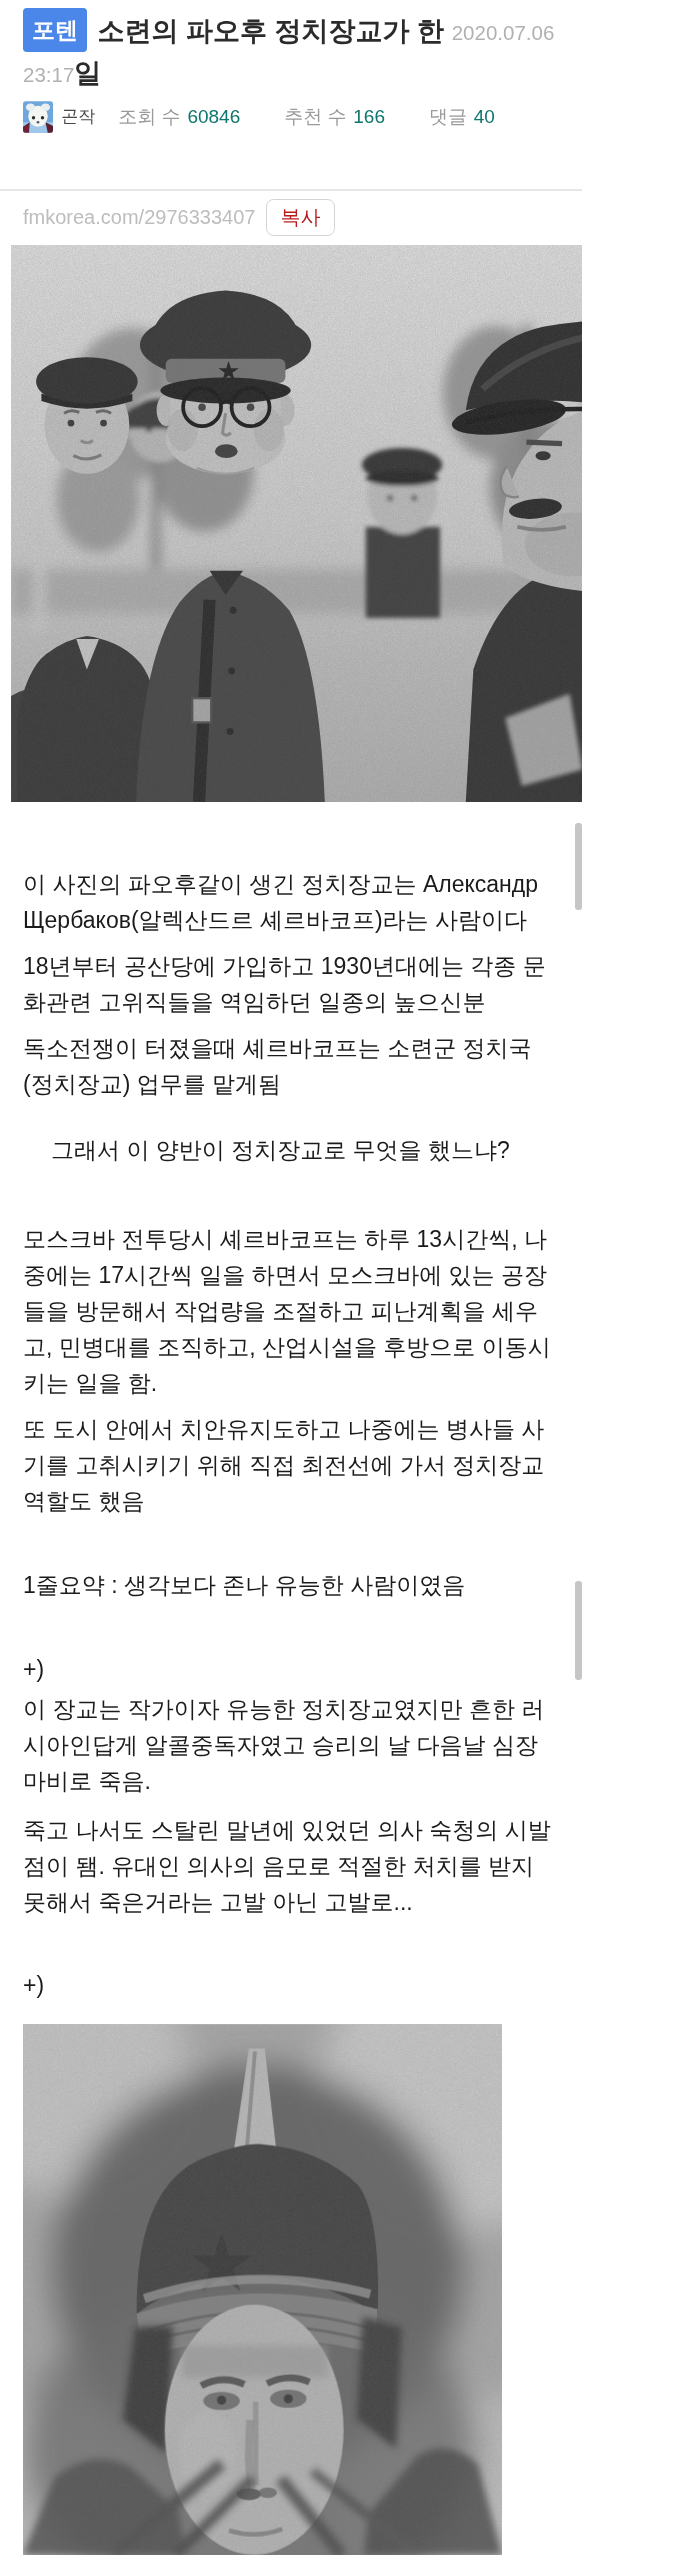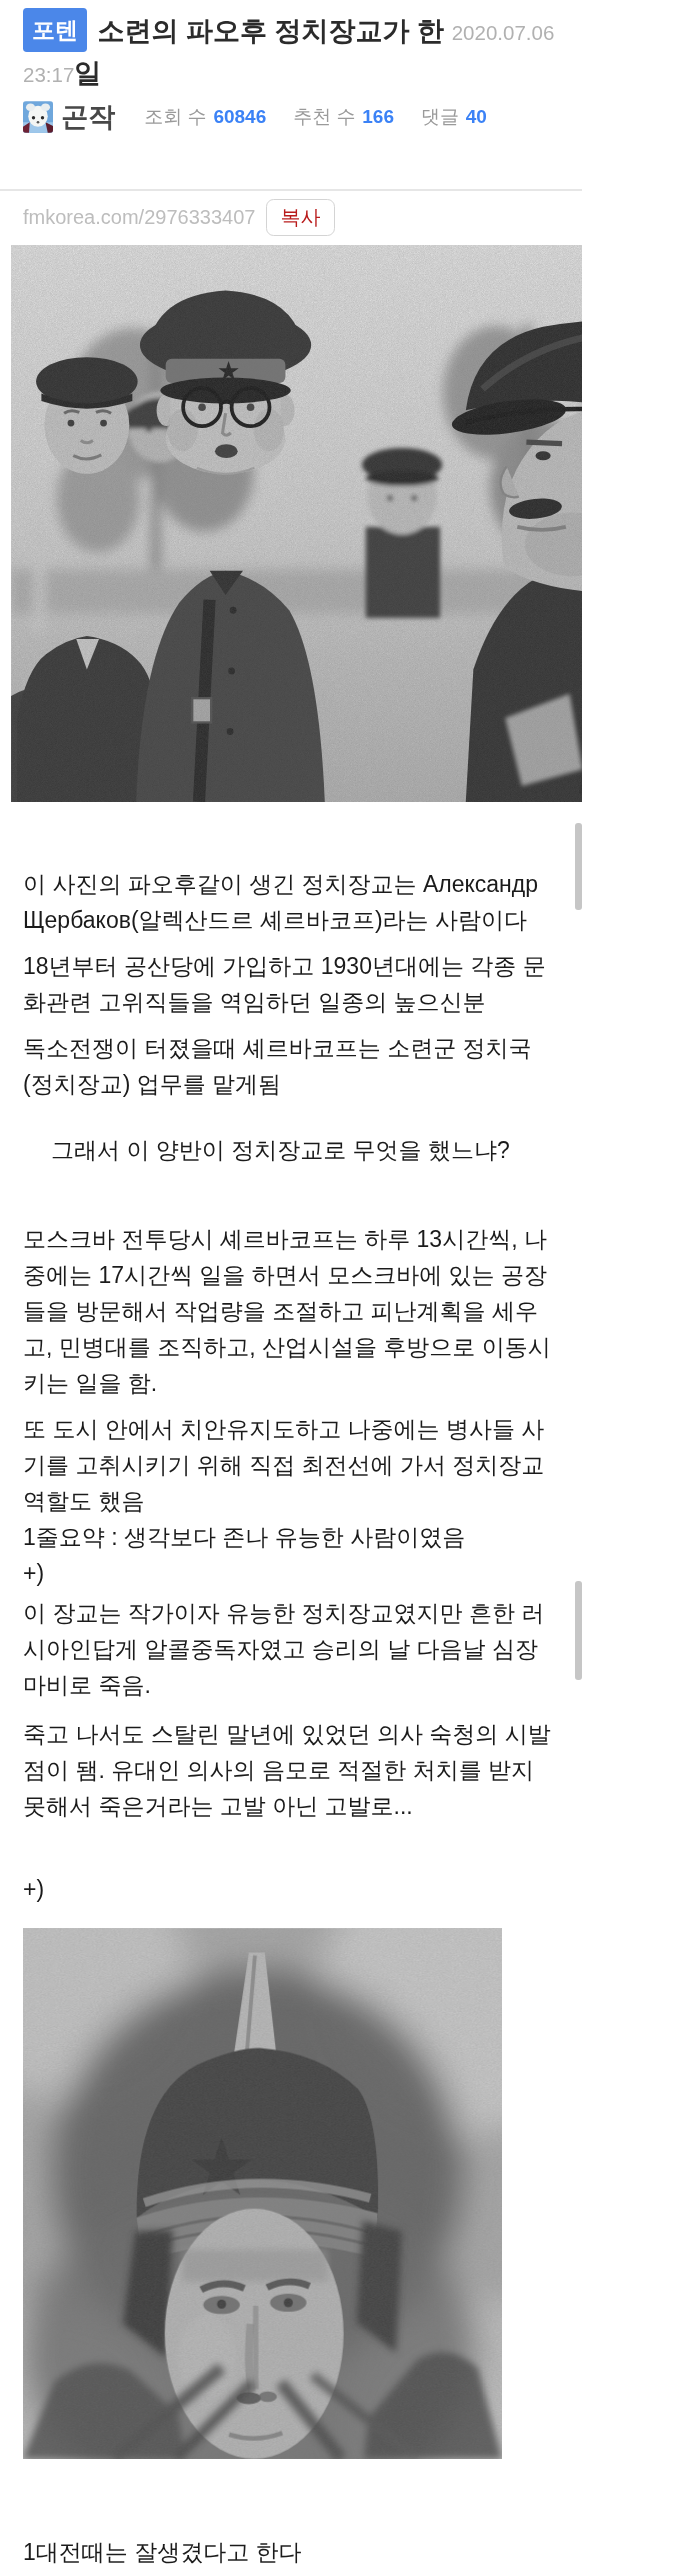--- a/index.html
+++ b/index.html
@@ -9,46 +9,46 @@
 
   
   .title-block { padding-top:10.6px; font-size:27px; line-height:39px; font-weight:bold; color:#2b2b2b; }
   .badge { display:inline-block; background:#4b87e9; color:#fff; font-size:23px; font-weight:bold;
            padding:2.3px 9px; border-radius:3.8px; margin-right:10.6px; position:relative; top:-2.3px; }
   .post-date { font-size:20.5px; color:#b1b1b1; font-weight:normal; margin-left:7.6px; }
 
   
   .author-row { margin-top:6px; height:33px; display:flex; align-items:center; }
   .avatar { width:30px; height:32px; border-radius:3px; overflow:hidden; flex:0 0 auto; }
-  .nickname { margin-left:8.3px; font-size:27px; font-weight:bold; color:#484848; }
-  .stats { display:flex; align-items:flex-start; margin-left:29px; gap:27px; }
+  .nickname { margin-left:8.3px; font-size:17px; font-weight:normal; color:#484848; }
+  .stats { display:flex; align-items:flex-start; margin-left:23px; gap:44px; }
   .stat { display:flex; align-items:center; gap:6.8px; font-size:19px; }
   .stat .lbl { color:#9a9a9a; }
-  .stat .val { color:#3b82f6; font-weight:bold; }
+  .stat .val { color:#0f766e; font-weight:normal; }
 
   .divider { margin-top:56px; height:1.5px; background:#e6e6e6; width:100%; }
 
   
   .share-row { margin-top:10.6px; height:33px; display:flex; align-items:center; gap:10.6px; }
   .share-url { font-size:20px; color:#bdbdbd; }
   .copy-btn { font-size:20px; color:#b91c1c; background:#fff; border:1.5px solid #d4d4d4; border-radius:7.6px;
               padding:3.8px 13.6px; font-family:inherit; cursor:pointer; }
 
   
   .photo { display:block; filter:grayscale(1) contrast(1.03); }
   .main-photo { margin-top:10.6px; margin-left:-12px; width:661px; height:557px; }
   .portrait-photo { margin-top:21px; width:479px; height:531px; }
 
   
   .body-text p { font-size:23px; line-height:36px; color:#1b1b1b; }
   .p0 { margin-top:64px; }
   .p1,.p2,.p5 { margin-top:10px; }
   .p3 { margin-top:30px;margin-left:28px; }
   .p4 { margin-top:53px; }
-  .p6,.p7 { }
+  .p6,.p7 { margin-top:48px; }
   .p8 { margin-top:4px; }
   .p9 { margin-top:13.6px; }
   .p10 { margin-top:47px; }
   .p11 { margin-top:75px; }
 
   
   .scroll-thumb { position:absolute; right:0; width:6.8px; background:#c6c6c6; border-radius:3px; }
   .thumb-a { top:823px; height:87px; }
   .thumb-b { top:1581px; height:99px; }
 </style>

